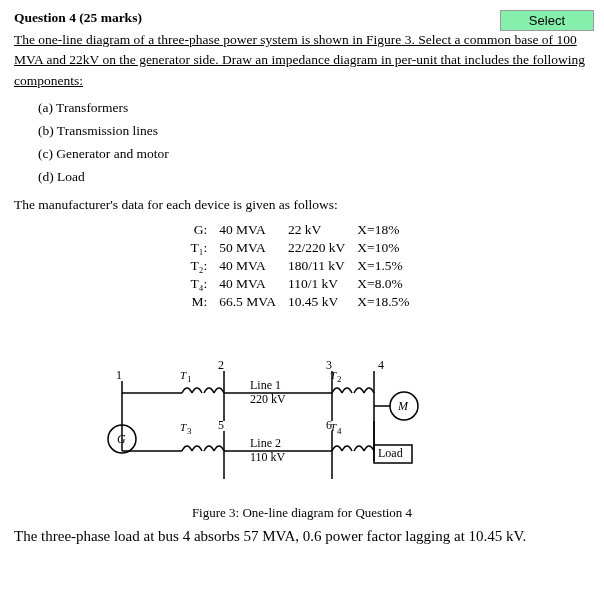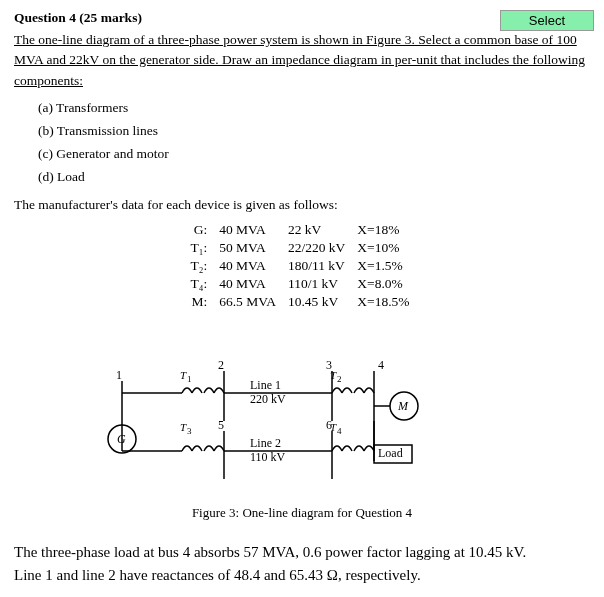--- a/index.html
+++ b/index.html
@@ -44,21 +44,21 @@
       min-width: 28px;
     }
     .diagram-container {
       margin: 6px auto 4px auto;
       width: 420px;
       height: 180px;
       position: relative;
     }
     .diagram-caption {
       text-align: center;
-      margin-bottom: 20px;
+      margin-bottom: 4px;
       font-size: 13px;
     }
     .footer-text {
       line-height: 1.55;
       font-size: 15px;
     }
     
     svg text {
       font-family: "Times New Roman", Times, serif;
     }
@@ -212,14 +212,13 @@
     <line x1="282" y1="100" x2="282" y2="130" stroke="black" stroke-width="1.5"></line>
 
     <line x1="30" y1="105" x2="30" y2="132" stroke="black" stroke-width="0"></line>
   </svg>
 </div>
 
 <div class="diagram-caption">Figure 3:  One-line diagram for Question 4</div>
 
 <div class="footer-text">
   <span>The three-phase load at bus 4 absorbs 57 MVA, 0.6 power factor lagging at 10.45 kV.</span><br>
-  <span>Line 1 and line 2 have reactances of 48.4 and 65.43 Ω, respectively.</span>
 </div>
 
 </body></html>

